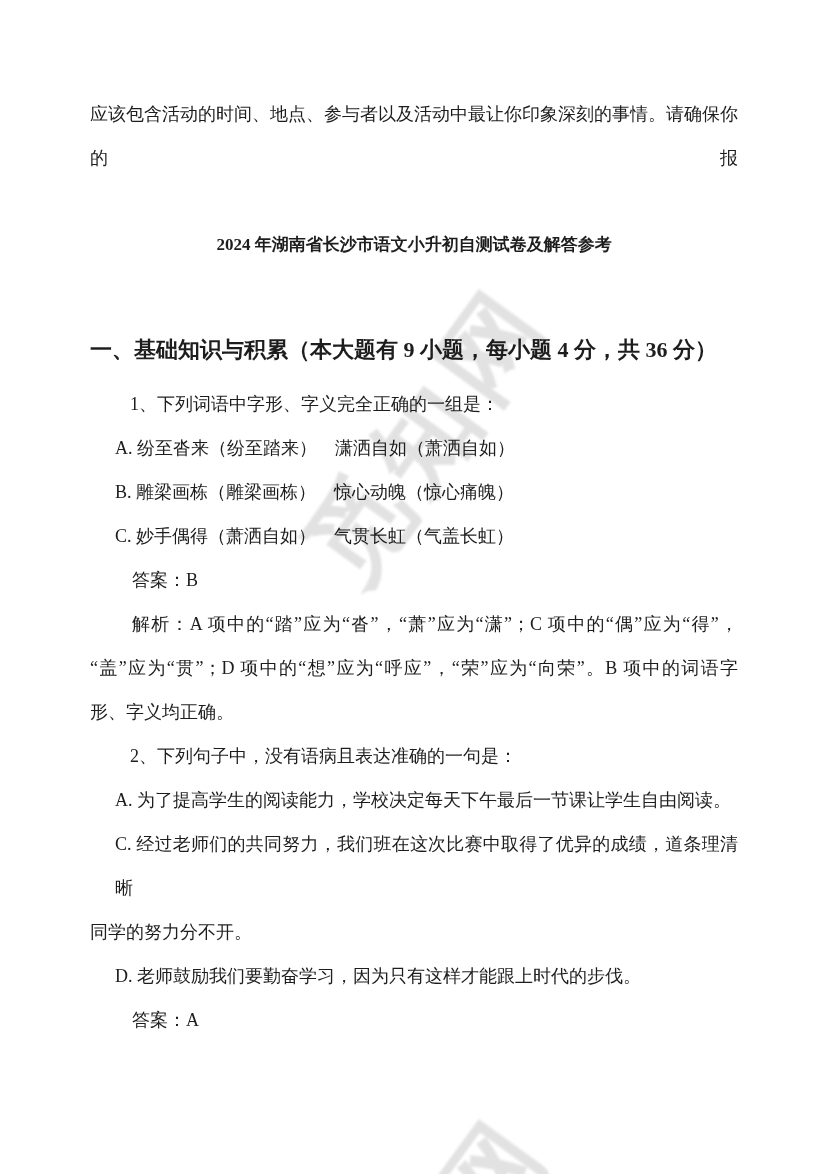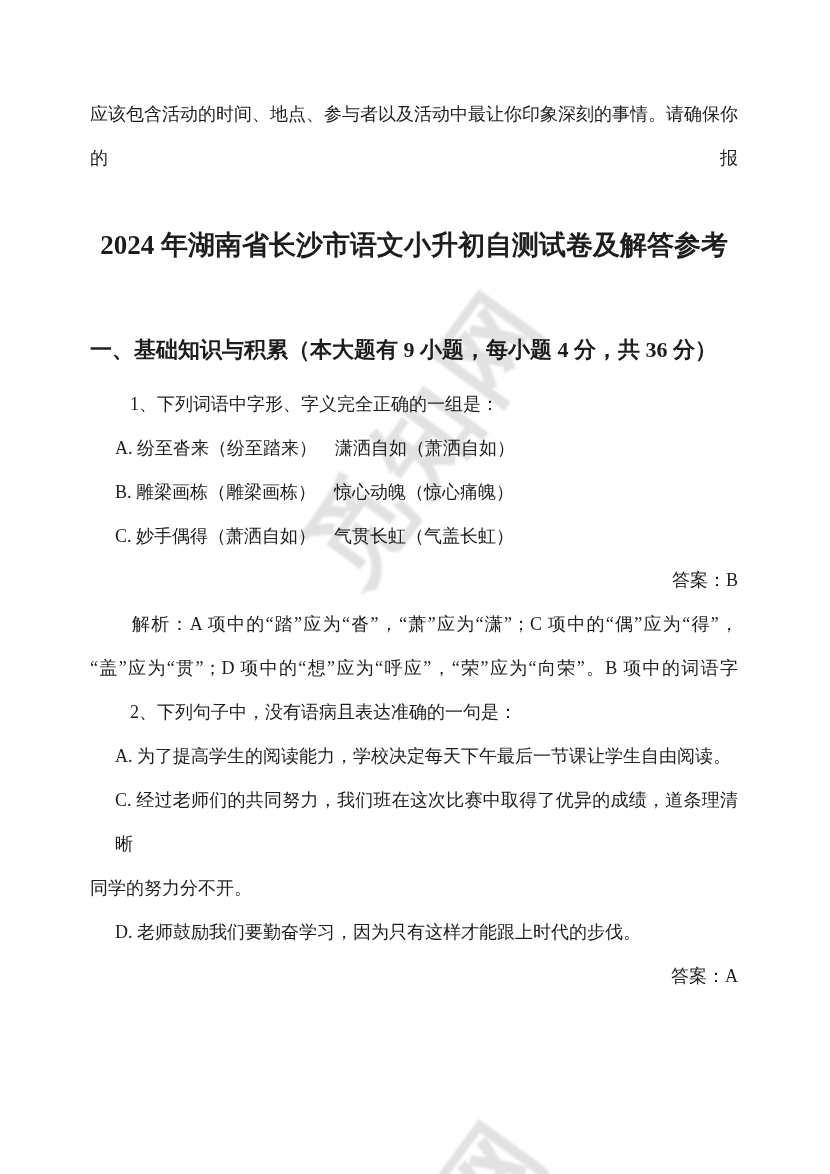--- a/index.html
+++ b/index.html
@@ -24,24 +24,24 @@
     line-height:44px;
     white-space:pre-wrap;
     font-weight:normal;
   }
   .just{
     text-align:justify;
     text-align-last:justify;
   }
   .indent-q{padding-left:40px;}
   .indent-opt{padding-left:25px;}
-  .indent-ans{padding-left:42px;text-align:right;}
+  .indent-ans{padding-left:42px;}
   .doc-title{
     margin:40px 0 0 0;
-    font-size:27px;
+    font-size:17px;
     line-height:50px;
     font-weight:bold;
     text-align:center;
     white-space:nowrap;
   }
   .section-heading{
     margin:55px 0 0 0;
     font-size:22px;
     line-height:50px;
     font-weight:bold;
@@ -82,20 +82,21 @@
 
     <div class="body-block">
 
       <p class="line indent-q">1、下列词语中字形、字义完全正确的一组是：</p>
       <p class="line indent-opt">A. 纷至沓来（纷至踏来）　潇洒自如（萧洒自如）</p>
       <p class="line indent-opt">B. 雕梁画栋（雕梁画栋）　惊心动魄（惊心痛魄）</p>
       <p class="line indent-opt">C. 妙手偶得（萧洒自如）　气贯长虹（气盖长虹）</p>
       <p class="line indent-ans">答案：B</p>
       <p class="line indent-ans just">解析：A 项中的“踏”应为“沓”，“萧”应为“潇”；C 项中的“偶”应为“得”，</p>
       <p class="line just">“盖”应为“贯”；D 项中的“想”应为“呼应”，“荣”应为“向荣”。B 项中的词语字</p>
+      <p class="line">形、字义均正确。</p>
 
       <p class="line indent-q">2、下列句子中，没有语病且表达准确的一句是：</p>
       <p class="line indent-opt">A. 为了提高学生的阅读能力，学校决定每天下午最后一节课让学生自由阅读。</p>
       <p class="line indent-opt just">C. 经过老师们的共同努力，我们班在这次比赛中取得了优异的成绩，道条理清晰</p>
       <p class="line">同学的努力分不开。</p>
       <p class="line indent-opt">D. 老师鼓励我们要勤奋学习，因为只有这样才能跟上时代的步伐。</p>
       <p class="line indent-ans">答案：A</p>
 
     </div>
   </div>

